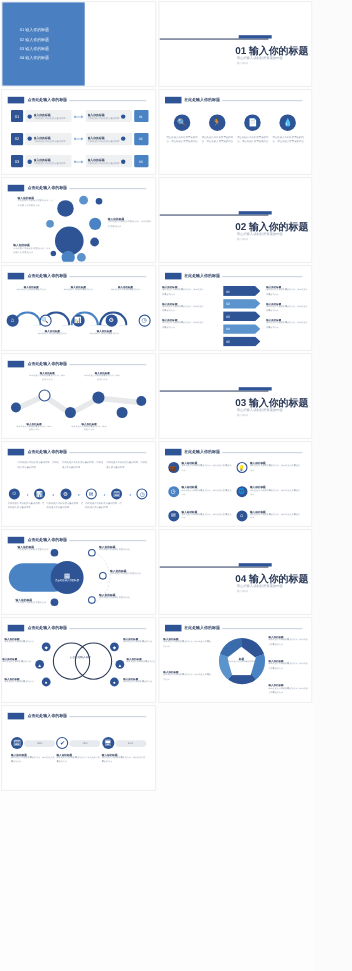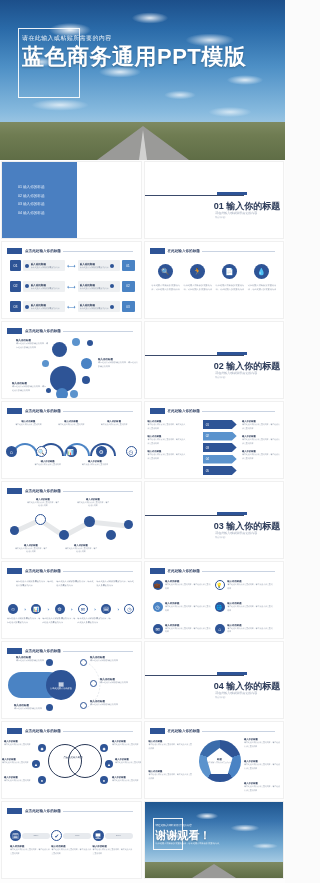--- a/index.html
+++ b/index.html
@@ -220,32 +220,20 @@
   .thanks .fr { position: absolute; left: 8px; top: 16px; width: 30px; height: 32px; border: 1px solid rgba(255,255,255,.9); }
   .thanks .sb { position: absolute; left: 11px; top: 21px; font-size: 2.6px; color: rgba(255,255,255,.9); white-space: nowrap; }
   .thanks .mn { position: absolute; left: 11px; top: 26px; font-size: 11px; font-weight: bold; color: #fff; white-space: nowrap; text-shadow: 0 1px 2px rgba(0,0,0,.3); }
   .thanks .dc { position: absolute; left: 11px; top: 40px; font-size: 2.2px; color: rgba(255,255,255,.85); line-height: 1.7; width: 86px; }
 </style>
 </head>
 <body>
 
 <div class="page">
 
-  <div class="hero slide">
-    <div class="sky"></div>
-    <div class="ground"></div>
-    <div class="road"></div>
-    <div class="roadline"></div>
-    <div class="frame"></div>
-    <div class="txtwrap">
-      <div class="sub">请在此输入或粘贴所需要的内容</div>
-      <div class="main">蓝色商务通用PPT模版</div>
-    </div>
-    <div class="desc">请在此输入或粘贴所需要的内容，请在此输入或粘贴所需要的内容，请在此输入或粘贴所需要的内容，请在此输入或粘贴所需要的内容。</div>
-  </div>
 
   <div class="grid">
 
     <div class="cell">
       <div class="slide">
         <div class="toc">
           <div class="right">
             <div class="it">01 输入你的标题</div>
             <div class="it">02 输入你的标题</div>
             <div class="it">03 输入你的标题</div>
@@ -807,28 +795,15 @@
               <div class="bar">
                   <span>20%</span>
                 </div>
             </div>
             <div class="a">输入你的标题</div>
             <div class="b">请在此输入或粘贴所需要的内容，请在此输入所需要的内容</div>
           </div>
         </div>
       </div>
     </div>
-    <div class="cell">
-      <div class="slide">
-        <div class="thanks">
-          <div class="sky2"></div>
-          <div class="gr"></div>
-          <div class="rd"></div>
-          <div class="fr"></div>
-          <div class="sb">请在此输入或粘贴所需要的内容</div>
-          <div class="mn">谢谢观看！</div>
-          <div class="dc">请在此输入或粘贴所需要的内容，请在此输入或粘贴所需要的内容。</div>
-        </div>
-      </div>
-    </div>
 
   </div>
 </div>
 
 </body></html>

